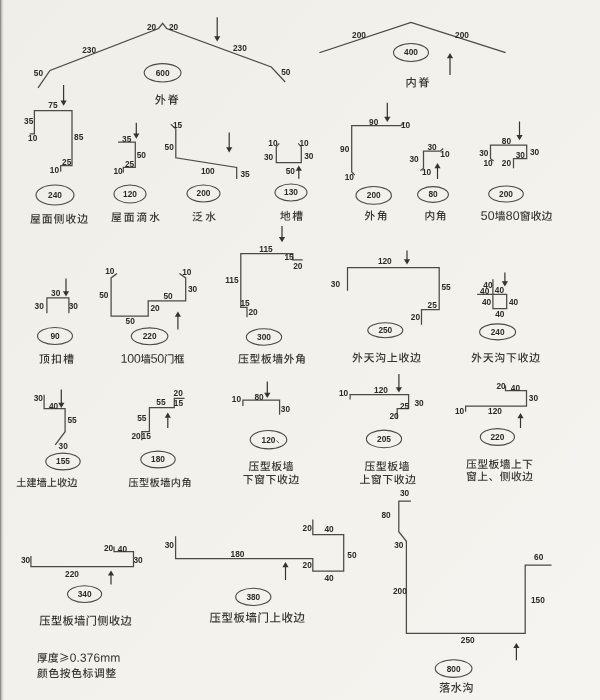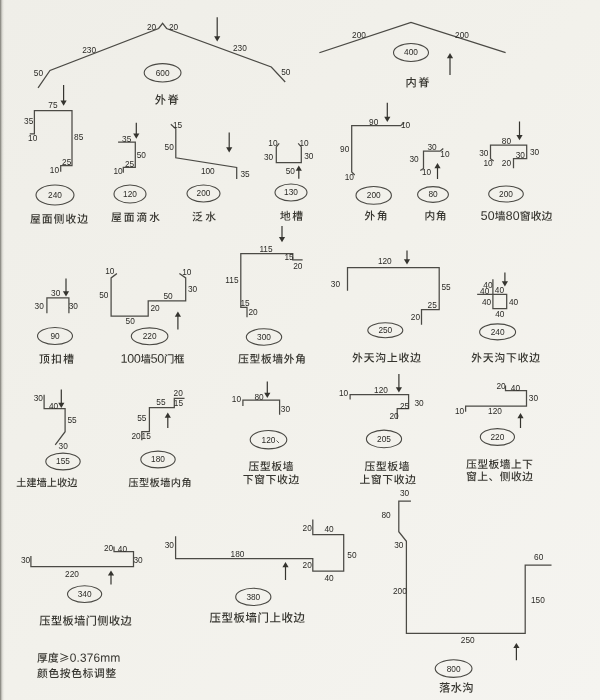--- a/index.html
+++ b/index.html
@@ -1,15 +1,15 @@
 <!DOCTYPE html>
 <html><head><meta charset="utf-8">
 <style>
 html,body{margin:0;padding:0;background:#ffffff;}
-#page{position:relative;width:600px;height:700px;overflow:hidden;}
+#page{position:relative;width:600px;height:700px;overflow:hidden;font-weight:bold;}
 </style></head>
 <body>
 <div id="page">
 <svg width="600" height="700" viewBox="0 0 600 700" xmlns="http://www.w3.org/2000/svg">
 <defs>
 <linearGradient id="edgeL" x1="0" y1="0" x2="1" y2="0">
 <stop offset="0" stop-color="#75746d"></stop>
           <stop offset="0.45" stop-color="#c8c7c0" stop-opacity="0.6"></stop>
           <stop offset="1" stop-color="#f2f1eb" stop-opacity="0"></stop>
 </linearGradient>

